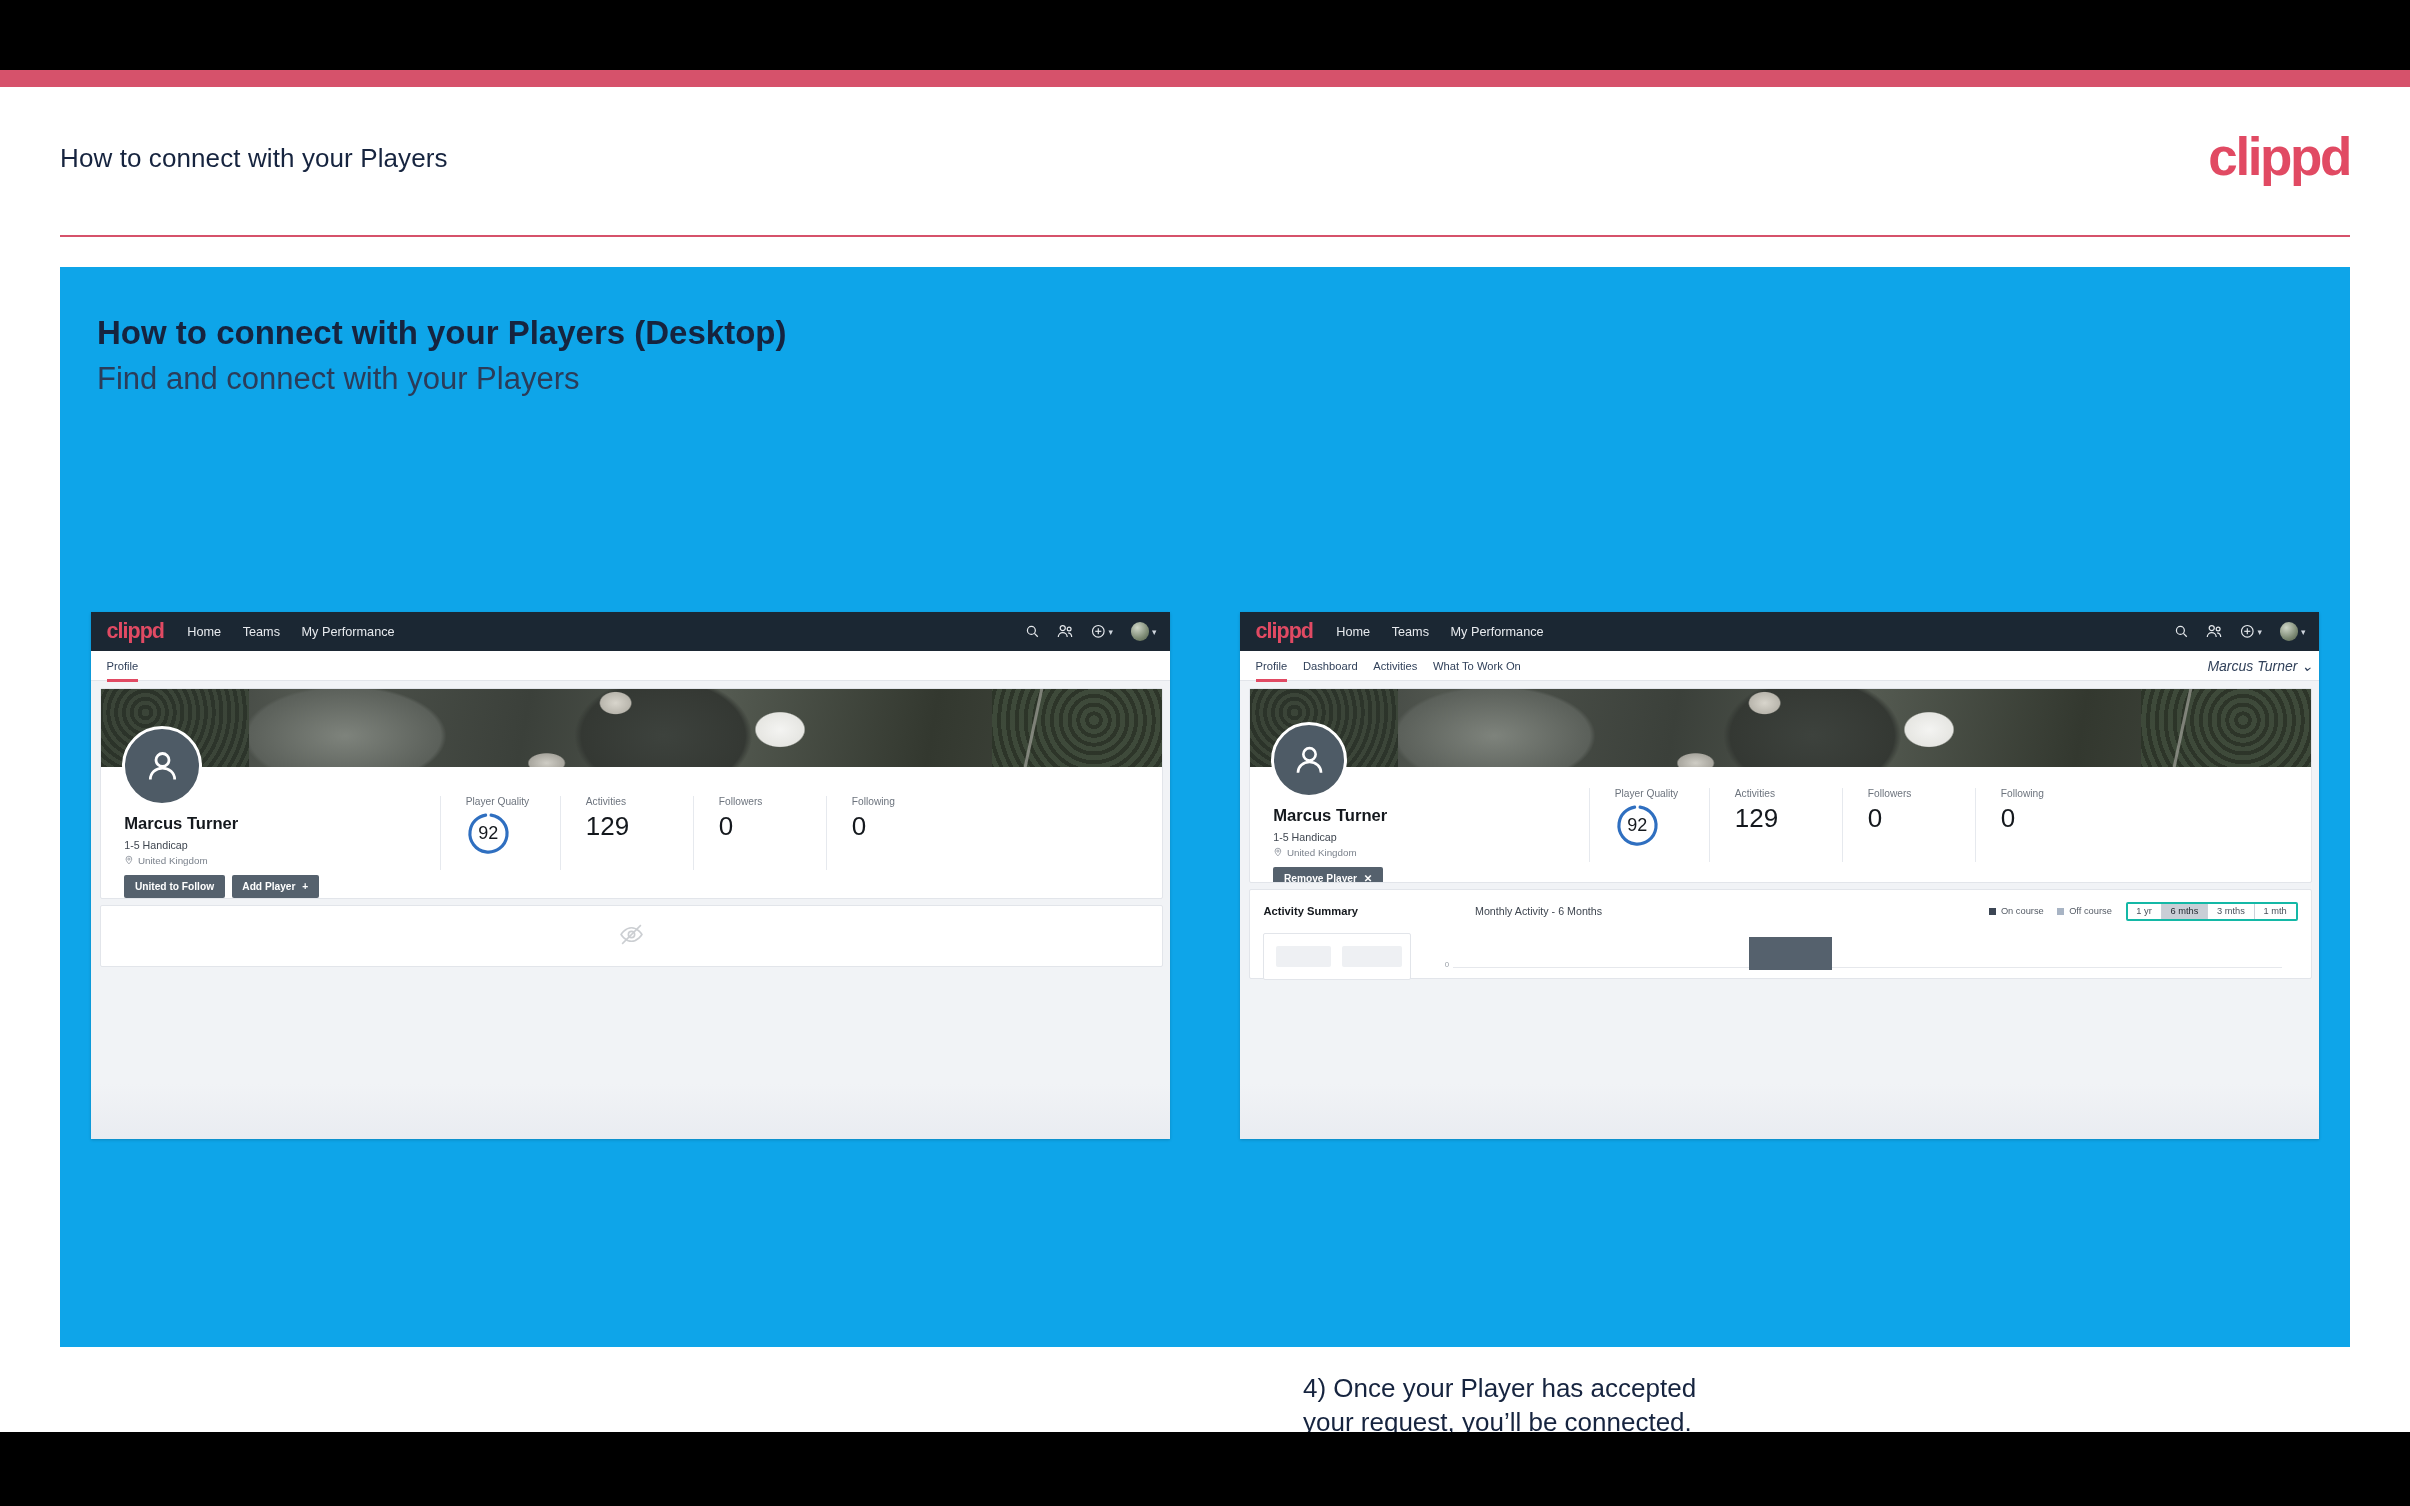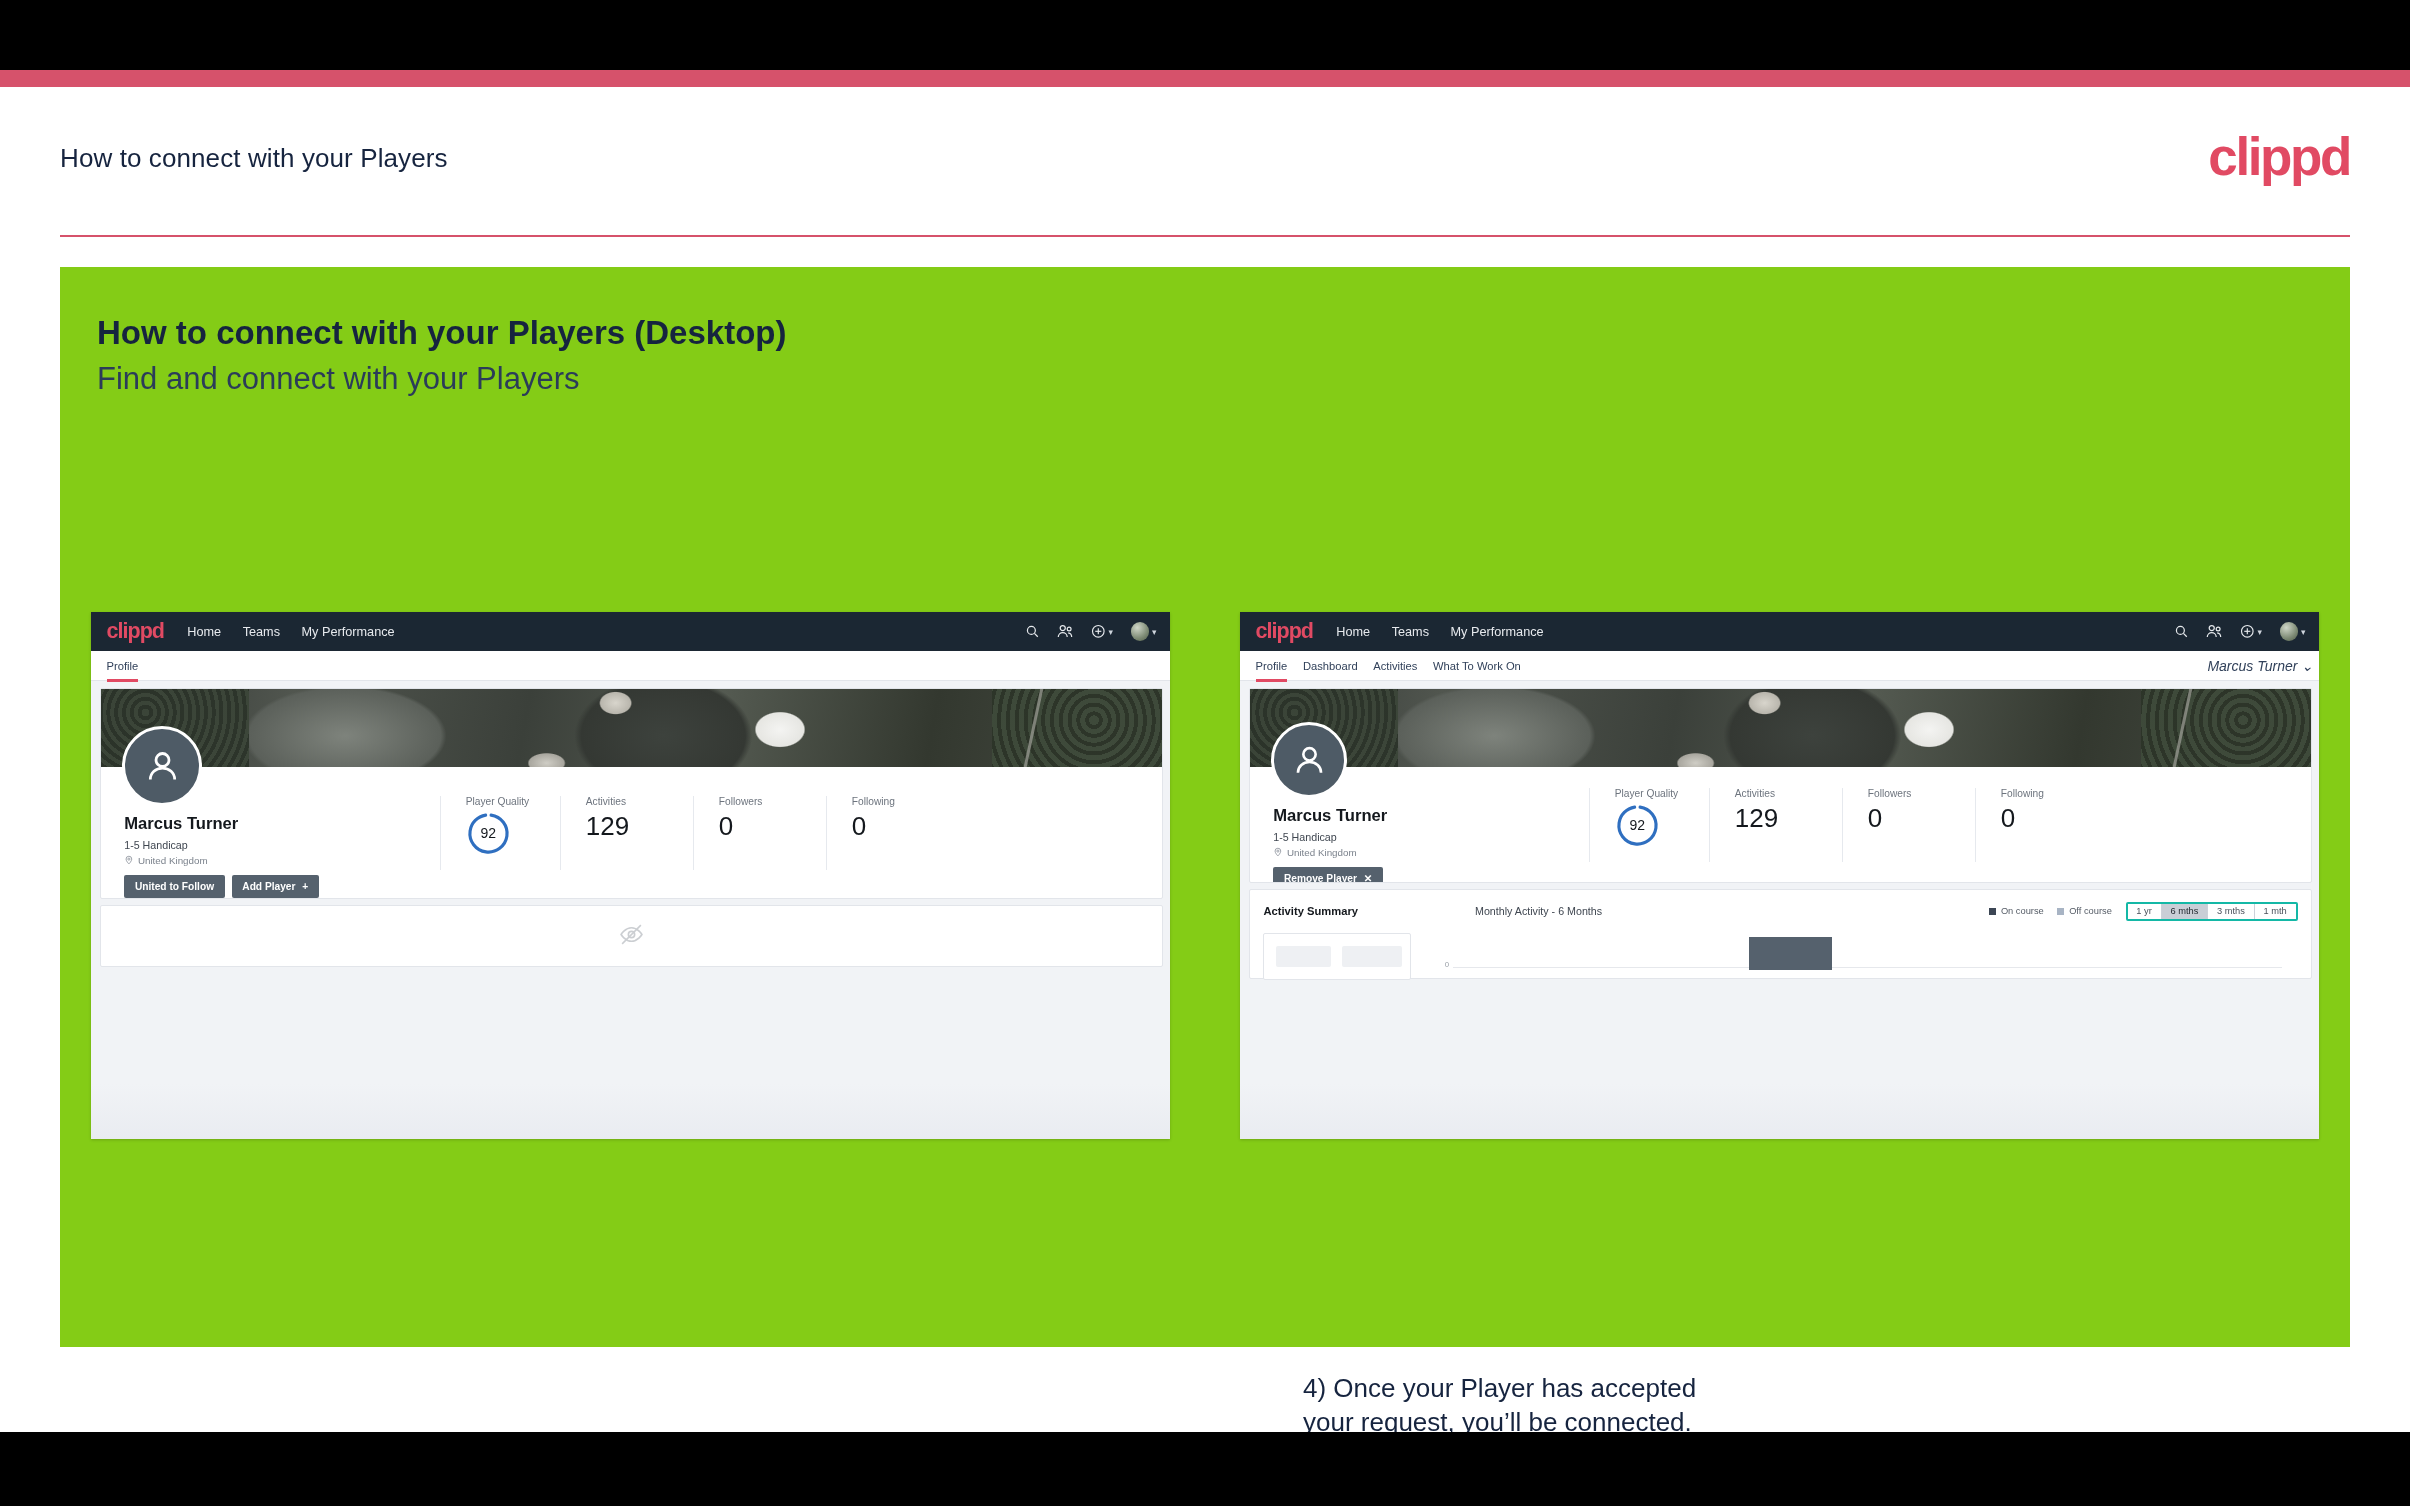--- a/index.html
+++ b/index.html
@@ -30,21 +30,21 @@
     font-size:53px;font-weight:bold;color:#e14a63;
     letter-spacing:-2.4px;line-height:1;
   }
   .header-rule{
     position:absolute;left:60px;top:148px;width:2290px;height:2px;background:#d6526b;
   }
 
   
   .panel{
     position:absolute;left:60px;top:180px;width:2290px;height:1080px;
-    background:#84cc16;
+    background:#0ea5e9;
   }
   .panel-title{
     position:absolute;left:37px;top:47px;
     font-size:33px;font-weight:bold;color:#16243f;
   }
   .panel-subtitle{
     position:absolute;left:37px;top:94px;
     font-size:31px;color:#2b3c59;
   }
 
@@ -157,21 +157,21 @@
   .stat{padding:0 0 0 25px;border-left:1px solid #e6e9ee;min-width:94px;height:74px;}
   .stat:first-child{border-left:1px solid #e6e9ee;}
   .stat-label{font-size:10.2px;color:#6d747e;white-space:nowrap;}
   .stat-value{font-size:26px;color:#14181d;margin-top:5.9px;line-height:1;}
   .ring{
     margin-top:3.9px;width:45px;height:45px;position:relative;
   }
   .ring svg{position:absolute;inset:0;}
   .ring span{
     position:absolute;inset:0;display:flex;align-items:center;justify-content:center;
-    font-size:14px;color:#14181d;
+    font-size:18px;color:#14181d;
   }
 
   
   .hidden-card{
     position:absolute;left:8.8px;top:293px;width:calc(100% - 17.6px);height:60px;
     background:#fff;border:1px solid #e2e5ea;border-radius:2px;
     display:flex;align-items:center;justify-content:center;
   }
   .eye-off{opacity:.45;}
 

